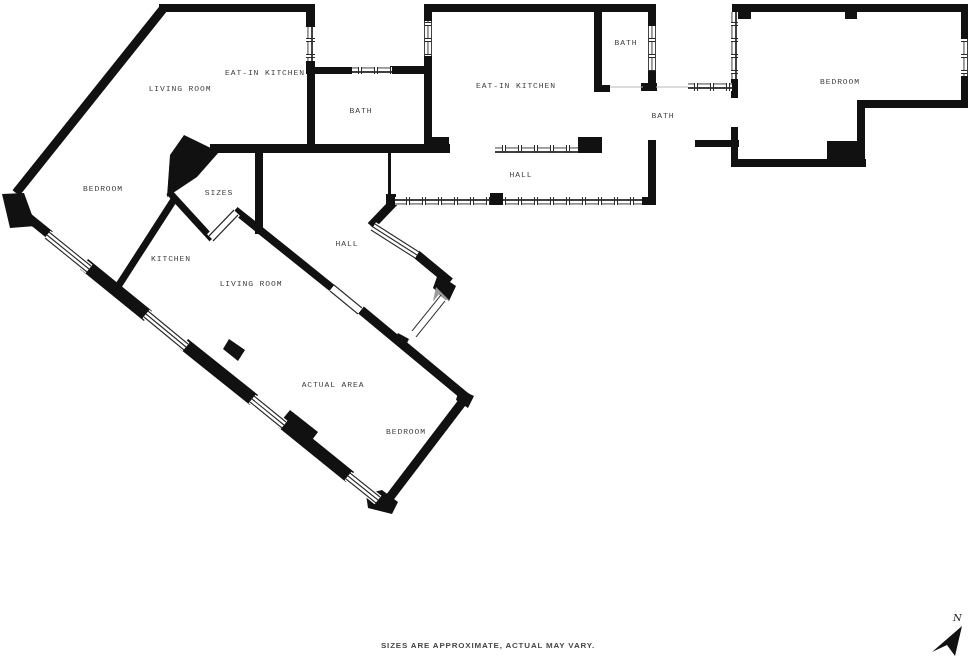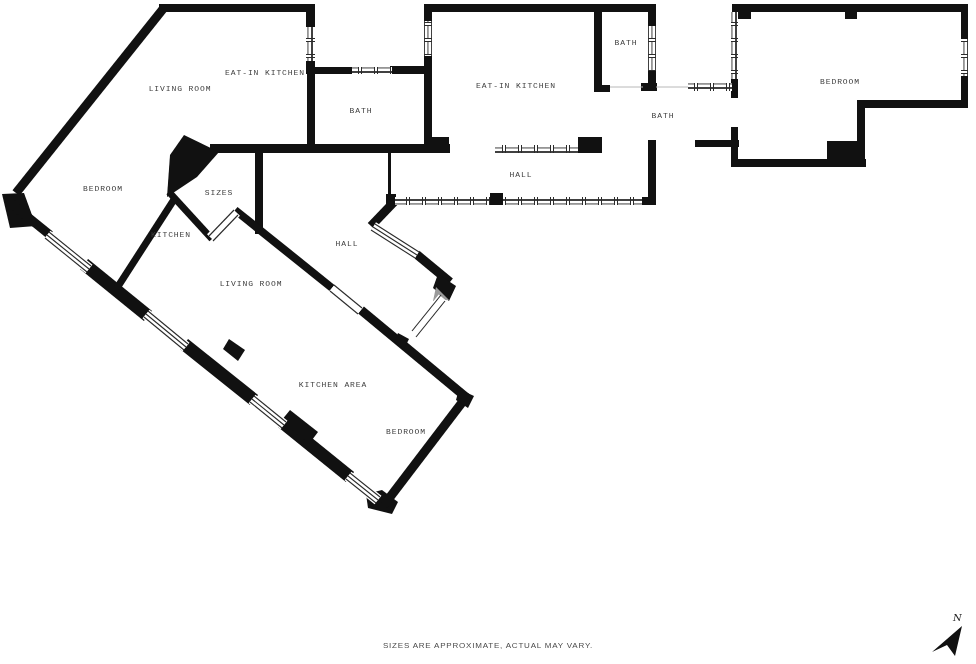--- a/index.html
+++ b/index.html
@@ -8,21 +8,21 @@
     font-family:"Liberation Sans", sans-serif;
   }
   #plan-svg{position:absolute;left:0;top:0;}
   .room-label{
     position:absolute;transform:translate(-50%,-50%);
     font-size:8px;letter-spacing:0.9px;color:#3d3d3d;white-space:nowrap;
     font-family:Liberation Mono, monospace;
   }
   .disclaimer{
     position:absolute;left:488px;top:645px;transform:translate(-50%,-50%);
-    font-size:8px;letter-spacing:0.8px;color:#4a4a4a;white-space:nowrap;
+    font-size:8px;letter-spacing:0.8px;color:#4a4a4a;white-space:nowrap;font-weight:bold;
   }
   .north-label{
     position:absolute;left:953px;top:612px;
     font-size:10px;font-style:italic;color:#222;
     font-family:"DejaVu Serif", serif;
   }
 </style>
 </head>
 <body>
 
@@ -184,22 +184,22 @@
   <div class="room-label" style="left:180px;top:88px">LIVING ROOM</div>
   <div class="room-label" style="left:265px;top:72px">EAT-IN KITCHEN</div>
   <div class="room-label" style="left:361px;top:110px">BATH</div>
   <div class="room-label" style="left:516px;top:85px">EAT-IN KITCHEN</div>
   <div class="room-label" style="left:626px;top:42px">BATH</div>
   <div class="room-label" style="left:663px;top:115px">BATH</div>
   <div class="room-label" style="left:840px;top:81px">BEDROOM</div>
   <div class="room-label" style="left:521px;top:174px">HALL</div>
   <div class="room-label" style="left:103px;top:188px">BEDROOM</div>
   <div class="room-label" style="left:219px;top:192px">SIZES</div>
-  <div class="room-label" style="left:171px;top:234px">KITCHEN</div>
+  <div class="room-label" style="left:171px;top:258px">KITCHEN</div>
   <div class="room-label" style="left:347px;top:243px">HALL</div>
   <div class="room-label" style="left:251px;top:283px">LIVING ROOM</div>
-  <div class="room-label" style="left:333px;top:384px">KITCHEN AREA</div>
+  <div class="room-label" style="left:333px;top:384px">ACTUAL AREA</div>
   <div class="room-label" style="left:406px;top:431px">BEDROOM</div>
 
   <div class="disclaimer">SIZES ARE APPROXIMATE, ACTUAL MAY VARY.</div>
   <div class="north-label">N</div>
 
 </div>
 
 </body></html>

